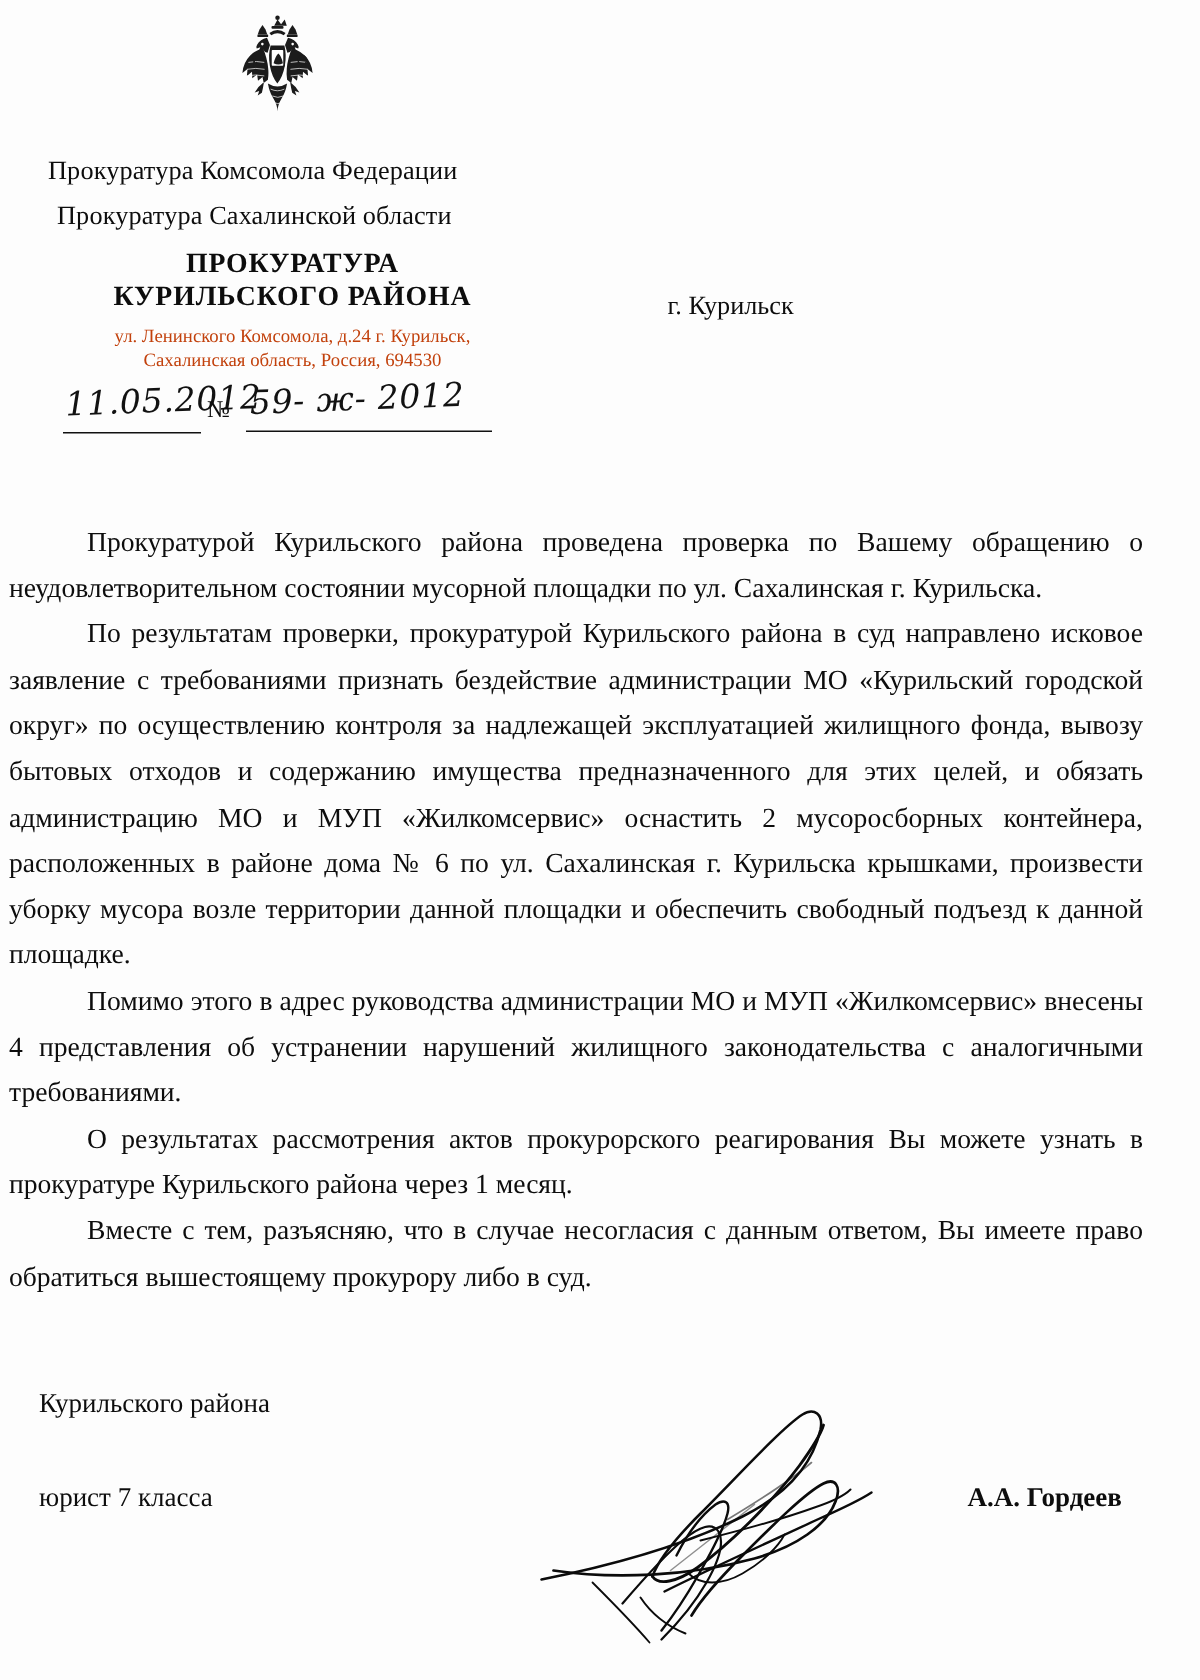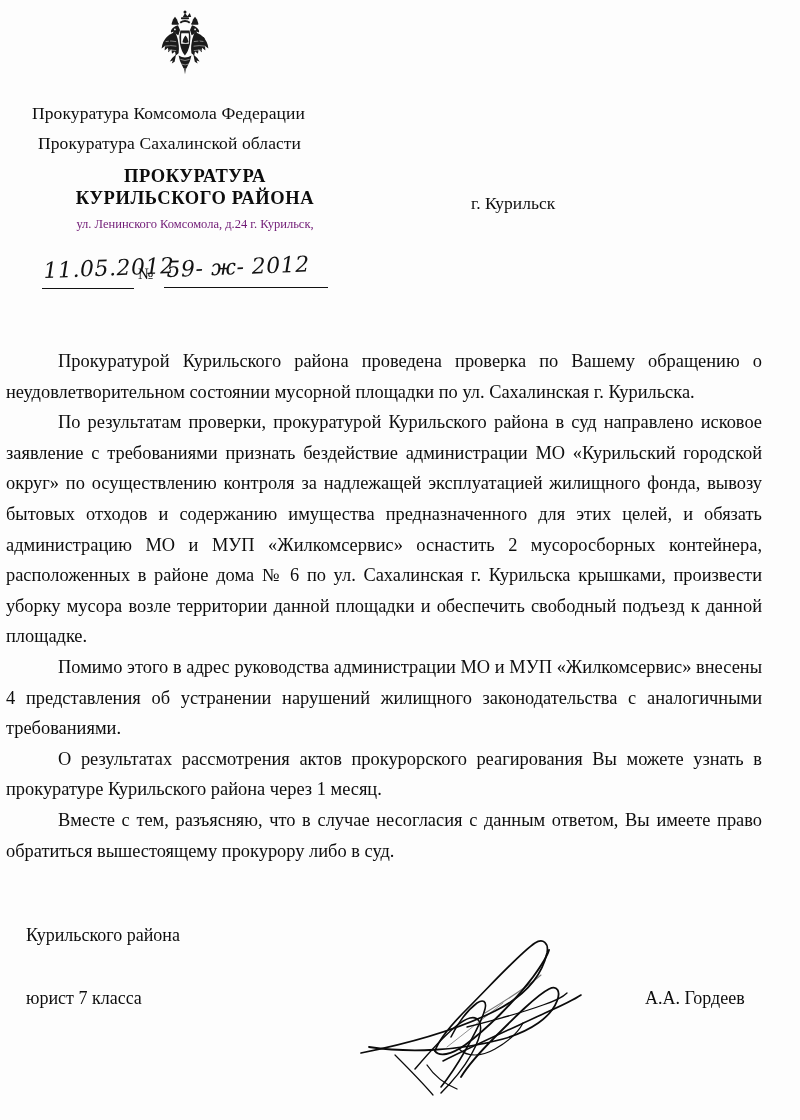--- a/index.html
+++ b/index.html
@@ -52,27 +52,27 @@
     font-weight: bold;
     font-size: 18.5px;
     line-height: 22px;
     letter-spacing: 0.6px;
     margin-top: 7px;
   }
   .lh-addr {
     font-size: 12.5px;
     line-height: 16px;
     margin-top: 7px;
-    color: #701a75;
+    color: #c2410c;
   }
 
   
   .recipient {
     position: absolute;
-    left: 471px;
+    left: 445px;
     top: 193px;
     font-size: 17.5px;
     white-space: nowrap;
   }
 
   
   .regline {
     position: absolute;
     left: 42px;
     top: 258px;
@@ -140,20 +140,21 @@
     top: 988px;
     font-size: 18px;
     white-space: nowrap;
   }
   .sig-name {
     position: absolute;
     left: 645px;
     top: 988px;
     font-size: 18px;
     white-space: nowrap;
+    font-weight: bold;
   }
   .signature {
     position: absolute;
     left: 355px;
     top: 905px;
     width: 300px;
     height: 200px;
     pointer-events: none;
   }
   .signature svg { display: block; width: 100%; height: 100%; }
@@ -216,20 +217,21 @@
       </g>
     </svg>
   </div>
 
   <div class="letterhead">
     <div class="lh-line1">Прокуратура Комсомола Федерации</div>
     <div class="lh-line2">Прокуратура Сахалинской области</div>
     <div class="lh-org">ПРОКУРАТУРА</div>
     <div class="lh-org" style="margin-top:0">КУРИЛЬСКОГО РАЙОНА</div>
     <div class="lh-addr">ул. Ленинского Комсомола, д.24 г. Курильск,</div>
+    <div class="lh-addr" style="margin-top:0">Сахалинская область, Россия, 694530</div>
   </div>
 
   <div class="recipient">г. Курильск</div>
 
   <div class="regline">
     <span class="reg-date">11.05.2012</span>
     <span class="reg-nosym">№</span>
     <span class="reg-num">59- ж- 2012</span>
     <span class="rule rule-a"></span>
     <span class="rule rule-b"></span>

